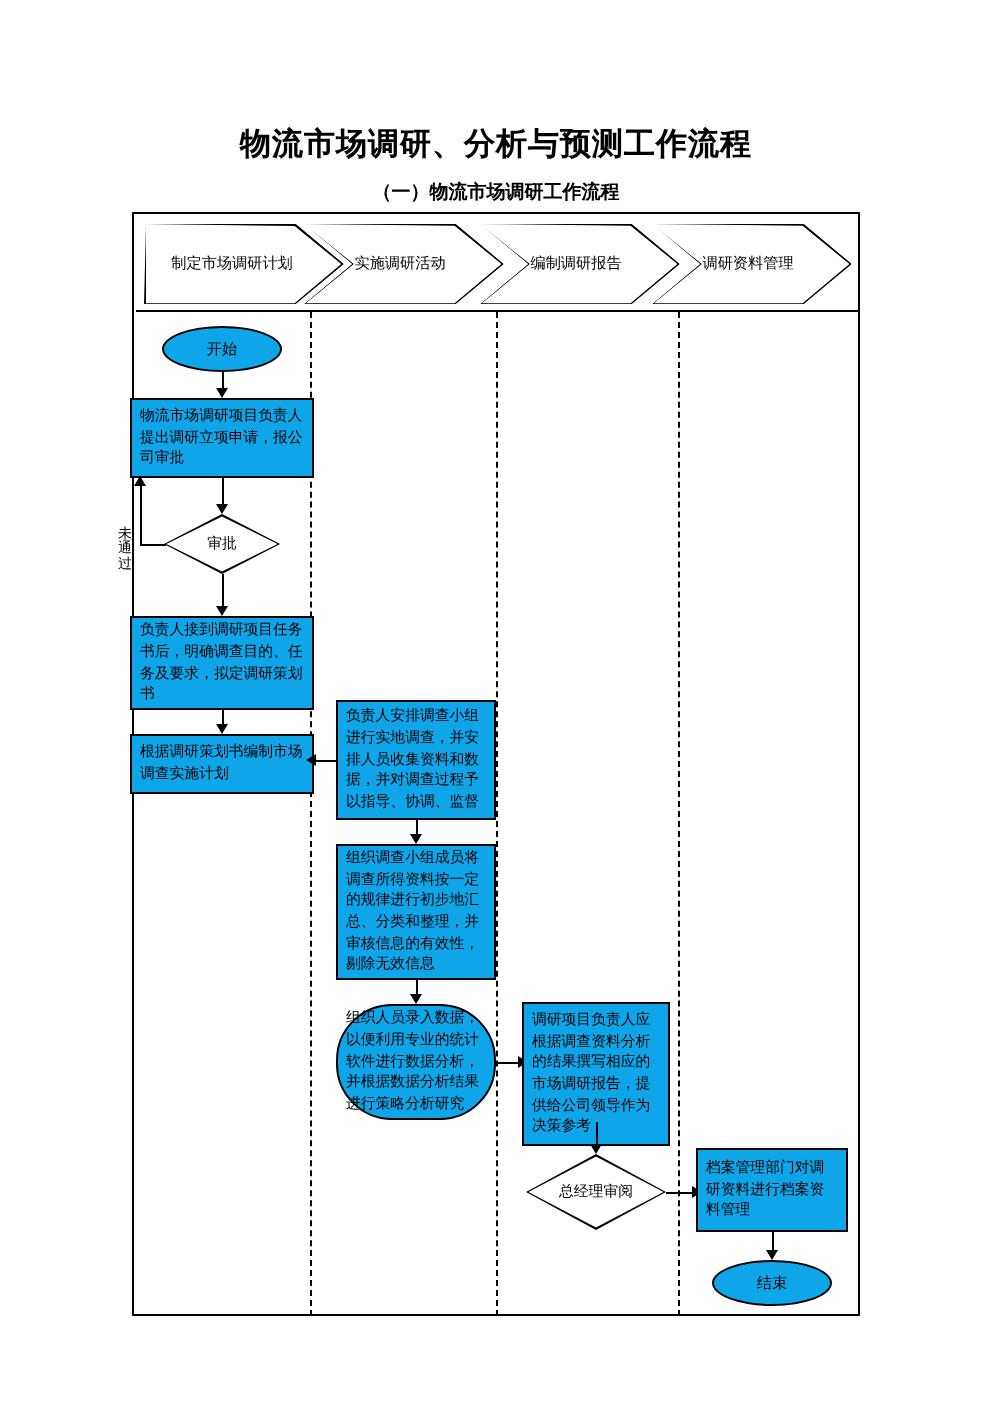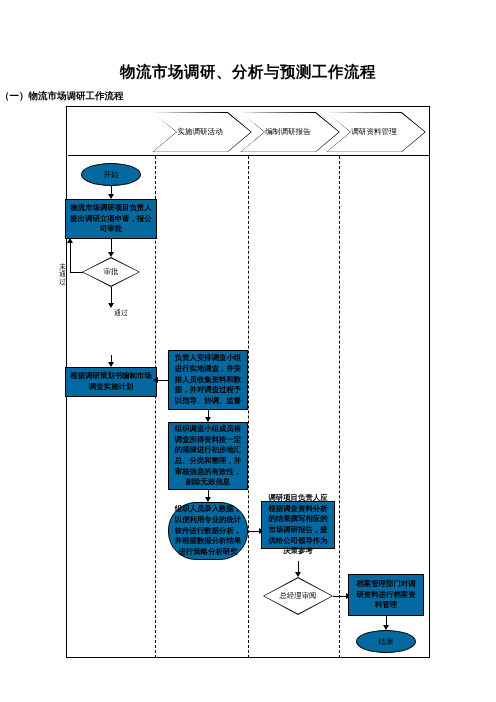--- a/index.html
+++ b/index.html
@@ -6,21 +6,21 @@
   body{
     width:496px;height:702px;position:relative;
     font-family:"Liberation Serif","DejaVu Serif",serif;
     color:#000;overflow:hidden;
   }
   #doc-title{
     position:absolute;left:0;top:62px;width:496px;text-align:center;
     font-size:15.5px;font-weight:bold;letter-spacing:.5px;
   }
   #sub-title{
-    position:absolute;left:0;top:90px;width:496px;text-align:left;
+    position:absolute;left:0;top:90px;width:496px;text-align:center;
     font-size:9.5px;font-weight:bold;
   }
   
   #frame{
     position:absolute;left:66px;top:106px;width:364px;height:552px;
     border:1.1px solid #000;box-sizing:border-box;background:#fff;
   }
   
   #band{
     position:absolute;left:1px;top:1px;width:361px;height:48px;
@@ -47,27 +47,26 @@
     display:flex;align-items:center;justify-content:center;
     font-size:7.6px;line-height:1.1;text-align:center;
   }
   .chev.first .chev-label{left:6px;width:76px;}
   
   .lane-div{
     position:absolute;width:0;border-left:1.1px dashed #000;
     top:49px;height:502px;
   }
   
-  .node{position:absolute;box-sizing:border-box;background:#0369a1;}
+  .node{position:absolute;box-sizing:border-box;background:#0ea5e9;}
   .box{
     border:1.1px solid #000;
     display:flex;align-items:center;justify-content:center;
-    text-align:center;font-size:7.4px;line-height:1.45;
+    text-align:left;font-size:7.4px;line-height:1.45;
     padding:14px 4px;
-    font-weight:bold;
   }
   .ellipse{
     border:1.1px solid #000;border-radius:50%;
     display:flex;align-items:center;justify-content:center;
     text-align:center;font-size:7.6px;
   }
   .diamond-wrap{position:absolute;}
   .diamond{
     width:100%;height:100%;position:relative;
     background:#000;
@@ -103,20 +102,24 @@
 </style>
 </head>
 <body>
 
 <div id="doc-title">物流市场调研、分析与预测工作流程</div>
 <div id="sub-title">（一）物流市场调研工作流程</div>
 
 <div id="frame">
 
   <div id="band">
+    <div class="chev first" style="left:4px;">
+      <div class="chev-in"></div>
+      <div class="chev-label">制定市场调研计划</div>
+    </div>
     <div class="chev" style="left:84px;">
       <div class="chev-in"></div>
       <div class="chev-label">实施调研活动</div>
     </div>
     <div class="chev" style="left:172px;">
       <div class="chev-in"></div>
       <div class="chev-label">编制调研报告</div>
     </div>
     <div class="chev" style="left:258px;">
       <div class="chev-in"></div>
@@ -144,20 +147,21 @@
 
   <div class="hline" style="left:3px;top:165px;width:13px;"></div>
   <div class="vline" style="left:3px;top:136px;height:29px;"></div>
   <div class="arr-u" style="left:0px;top:131px;"></div>
   <div class="edge-label vert" style="left:-8px;top:135px;">未通过</div>
 
   <div class="vline" style="left:44px;top:180px;height:17px;"></div>
   <div class="arr-d" style="left:41px;top:196px;"></div>
   <div class="edge-label" style="left:47px;top:181px;">通过</div>
 
+  <div class="node box" style="left:-2px;top:201px;width:92px;height:47px;">负责人接到调研项目任务书后，明确调查目的、任务及要求，拟定调研策划书</div>
 
   <div class="vline" style="left:44px;top:248px;height:8px;"></div>
   <div class="arr-d" style="left:41px;top:255px;"></div>
 
   <div class="node box" style="left:-2px;top:260px;width:92px;height:28px;">根据调研策划书编制市场调查实施计划</div>
 
   <div class="hline" style="left:90px;top:273px;width:12px;"></div>
   <div class="arr-l" style="left:86px;top:270px;"></div>
 
   <div class="node box" style="left:101px;top:243px;width:80px;height:60px;">负责人安排调查小组进行实地调查，并安排人员收集资料和数据，并对调查过程予以指导、协调、监督</div>
@@ -168,21 +172,21 @@
   <div class="node box" style="left:101px;top:315px;width:80px;height:68px;">组织调查小组成员将调查所得资料按一定的规律进行初步地汇总、分类和整理，并审核信息的有效性，剔除无效信息</div>
 
   <div class="vline" style="left:141px;top:383px;height:8px;"></div>
   <div class="arr-d" style="left:138px;top:390px;"></div>
 
   <div class="node box" style="left:101px;top:395px;width:80px;height:58px;border-radius:28px;">组织人员录入数据，以便利用专业的统计软件进行数据分析，并根据数据分析结果进行策略分析研究</div>
 
   <div class="hline" style="left:181px;top:424px;width:12px;"></div>
   <div class="arr-r" style="left:192px;top:421px;"></div>
 
-  <div class="node box" style="left:194px;top:394px;width:74px;height:48px;">调研项目负责人应根据调查资料分析的结果撰写相应的市场调研报告，提供给公司领导作为决策参考</div>
+  <div class="node box" style="left:194px;top:394px;width:74px;height:72px;">调研项目负责人应根据调查资料分析的结果撰写相应的市场调研报告，提供给公司领导作为决策参考</div>
 
   <div class="vline" style="left:231px;top:454px;height:12px;"></div>
   <div class="arr-d" style="left:228px;top:465px;"></div>
 
   <div class="diamond-wrap" style="left:196px;top:470px;width:70px;height:38px;">
     <div class="diamond"></div>
     <div class="diamond-label">总经理审阅</div>
   </div>
 
   <div class="hline" style="left:266px;top:489px;width:14px;"></div>

